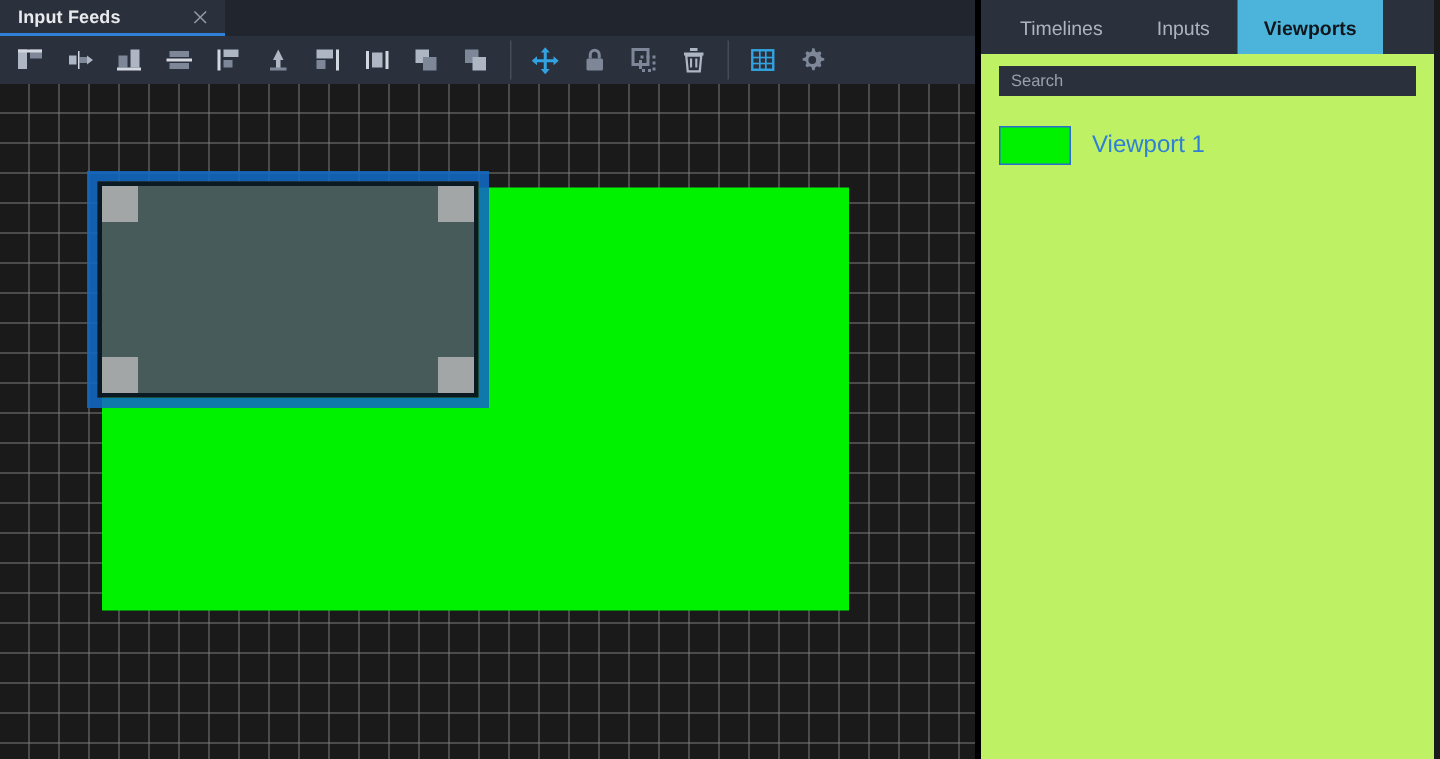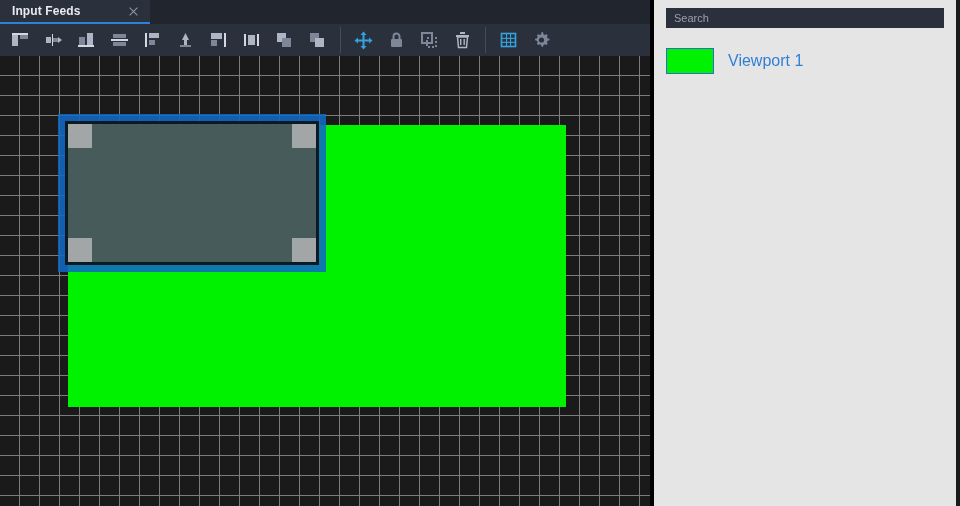--- a/index.html
+++ b/index.html
@@ -172,21 +172,21 @@
     white-space: nowrap;
   }
   .panel-tab.active {
     background: #4cb4da;
     color: #10161c;
     font-weight: bold;
   }
 
   #panel-body {
     flex: 1 1 auto;
-    background: #e5e5e5;
+    background: #bef264;
     padding: 8px 12px 0 12px;
     text-align: center;
   }
   #search-field {
     height: 20px;
     background: #2b313c;
     display: flex;
     align-items: center;
     padding: 0 8px;
     margin-bottom: 18px;
@@ -380,20 +380,31 @@
           <div class="sel-handle bl"></div>
           <div class="sel-handle br"></div>
         </div>
       </div>
 
     </div>
   </div>
 
   <div id="rightpanel">
 
+    <div id="panel-tabbar">
+      <div class="panel-tab">
+        <span>Timelines</span>
+      </div>
+      <div class="panel-tab">
+        <span>Inputs</span>
+      </div>
+      <div class="panel-tab active" style="background: rgb(76, 180, 218);">
+        <span>Viewports</span>
+      </div>
+    </div>
 
     <div id="panel-body">
 
       <div id="search-field">
         <span class="search-placeholder">Search</span>
       </div>
 
       <div class="viewport-row">
         <div class="vp-swatch" style="background: rgb(0, 242, 0);"></div>
         <span class="vp-label" style="color: rgb(47, 127, 216);">Viewport 1</span>

